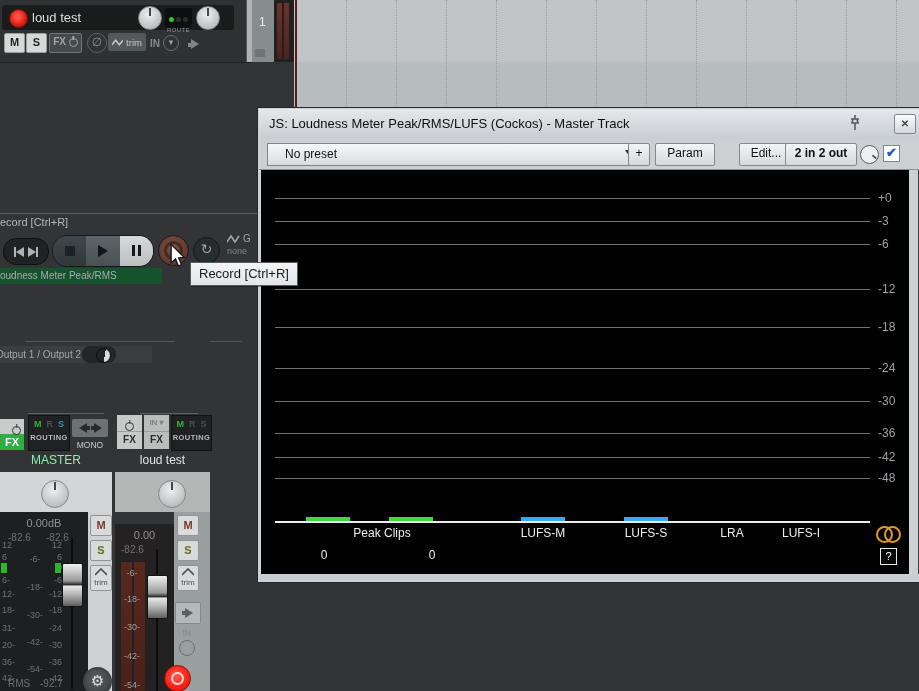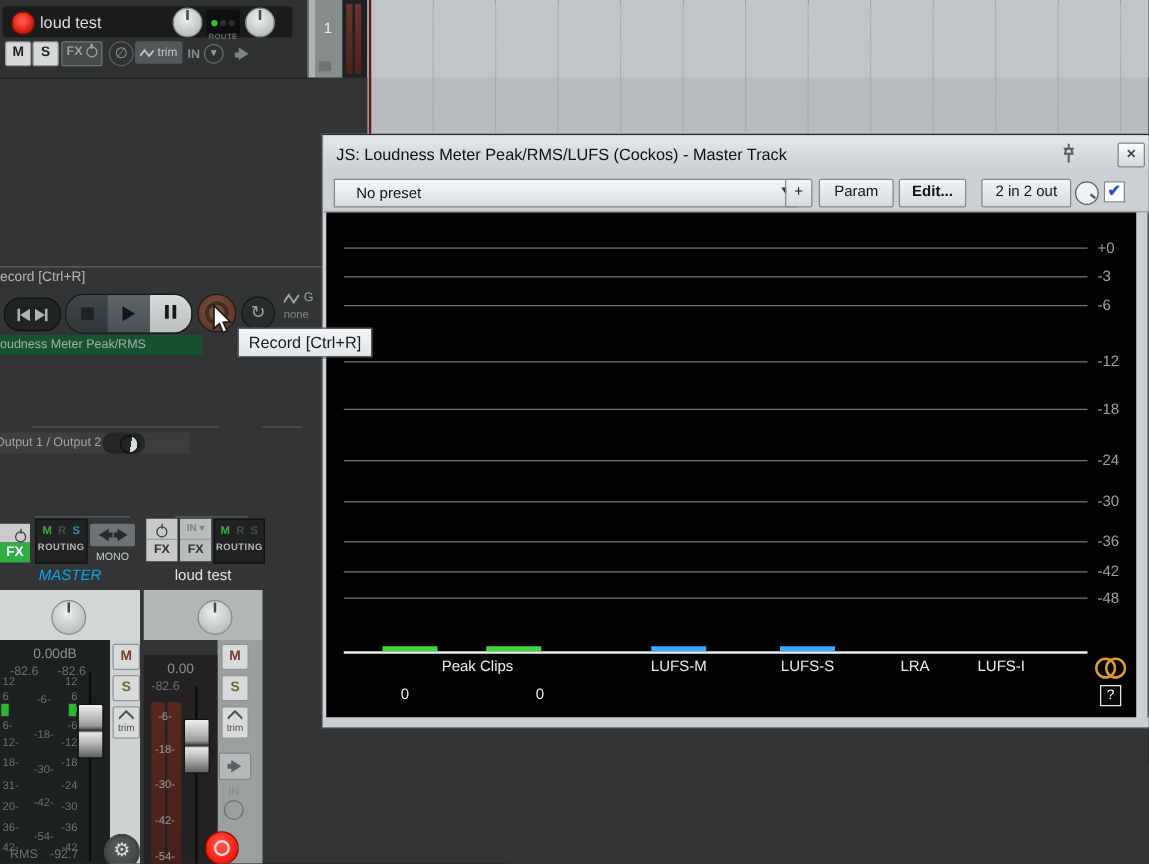--- a/index.html
+++ b/index.html
@@ -277,21 +277,21 @@
     </div>
     <div class="abs blk-dark" style="left:171px;top:10px;width:39px;height:34px;">
       <div class="mrsrow">
           <span style="color:#36b036;">M</span>
           <span style="color:#4a4f50;">R</span>
           <span style="color:#4a4f50;">S</span>
         </div>
       <span class="routing-label">ROUTING</span>
     </div>
 
-    <div class="abs striplabel" style="left:0;top:48px;width:112px;color:#0ea5e9;font-style:italic;">MASTER</div>
+    <div class="abs striplabel" style="left:0;top:48px;width:112px;color:#86efac;">MASTER</div>
     <div class="abs striplabel" style="left:115px;top:48px;width:95px;color:#e4e6e6;">loud test</div>
 
     <div class="abs fadercell" style="left:0;top:67px;width:112px;height:40px;">
       <div class="abs knob" style="left:41px;top:8px;width:26px;height:26px;"></div>
     </div>
     <div class="abs" style="left:88px;top:107px;width:24px;height:179px;background:#ced2d2;"></div>
     <div class="abs meterdark" style="left:0;top:107px;width:88px;height:179px;">
       <div style="position:absolute;left:0;top:5px;width:88px;text-align:center;color:#8e9192;font-size:11px;">0.00dB</div>
       <div style="position:absolute;left:8px;top:20px;font-size:10px;">-82.6</div>
       <div style="position:absolute;left:46px;top:20px;font-size:10px;">-82.6</div>
@@ -393,22 +393,22 @@
     </div>
     <div class="abs closebtn">✕</div>
 
     <div class="abs ptoolbar">
       <div class="abs dropdown">
         <span>No preset</span>
         <span class="dd-arrow"></span>
       </div>
       <div class="pbtn" style="left:369px;width:20px;">+</div>
       <div class="pbtn" style="left:396px;width:58px;">Param</div>
-      <div class="pbtn" style="left:460px;width:52px;font-weight:bold;">Edit...</div>
-      <div class="pbtn" style="left:526px;width:70px;">2 in 2 out</div>
+      <div class="pbtn" style="left:480px;width:52px;">Edit...</div>
+      <div class="pbtn" style="left:526px;width:70px;font-weight:bold;">2 in 2 out</div>
       <div class="abs wetknob"></div>
       <div class="abs chkbox">✔</div>
     </div>
 
     <div class="abs blackpanel">
       <div id="meter-ticks">
           <div class="gline" style="top: 28px;"></div>
           <div class="gtick" style="top: 21px;">+0</div>
           <div class="gline" style="top: 51px;"></div>
           <div class="gtick" style="top: 44px;">-3</div>

